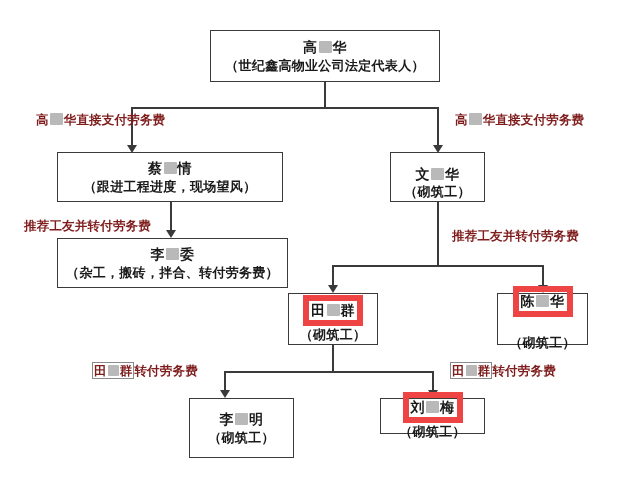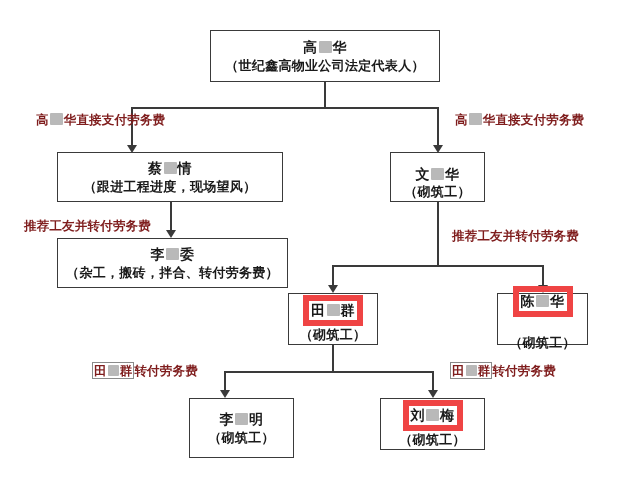--- a/index.html
+++ b/index.html
@@ -185,18 +185,18 @@
   <div class="node" style="left:497px; top:293px; width:91px; height:52px;gap:17px;">
     <div class="name boxed"><span>陈</span><span class="redact"></span><span>华</span></div>
     <div class="role">（砌筑工）</div>
   </div>
 
   <div class="node" style="left:189px; top:398px; width:105px; height:60px;">
     <div class="name"><span>李</span><span class="redact"></span><span>明</span></div>
     <div class="role">（砌筑工）</div>
   </div>
 
-  <div class="node" style="left:380px; top:398px; width:105px; height:52px;">
+  <div class="node" style="left:380px; top:398px; width:105px; height:36px;">
     <div class="name boxed"><span>刘</span><span class="redact"></span><span>梅</span></div>
     <div class="role">（砌筑工）</div>
   </div>
 
 </div>
 
 </body></html>

